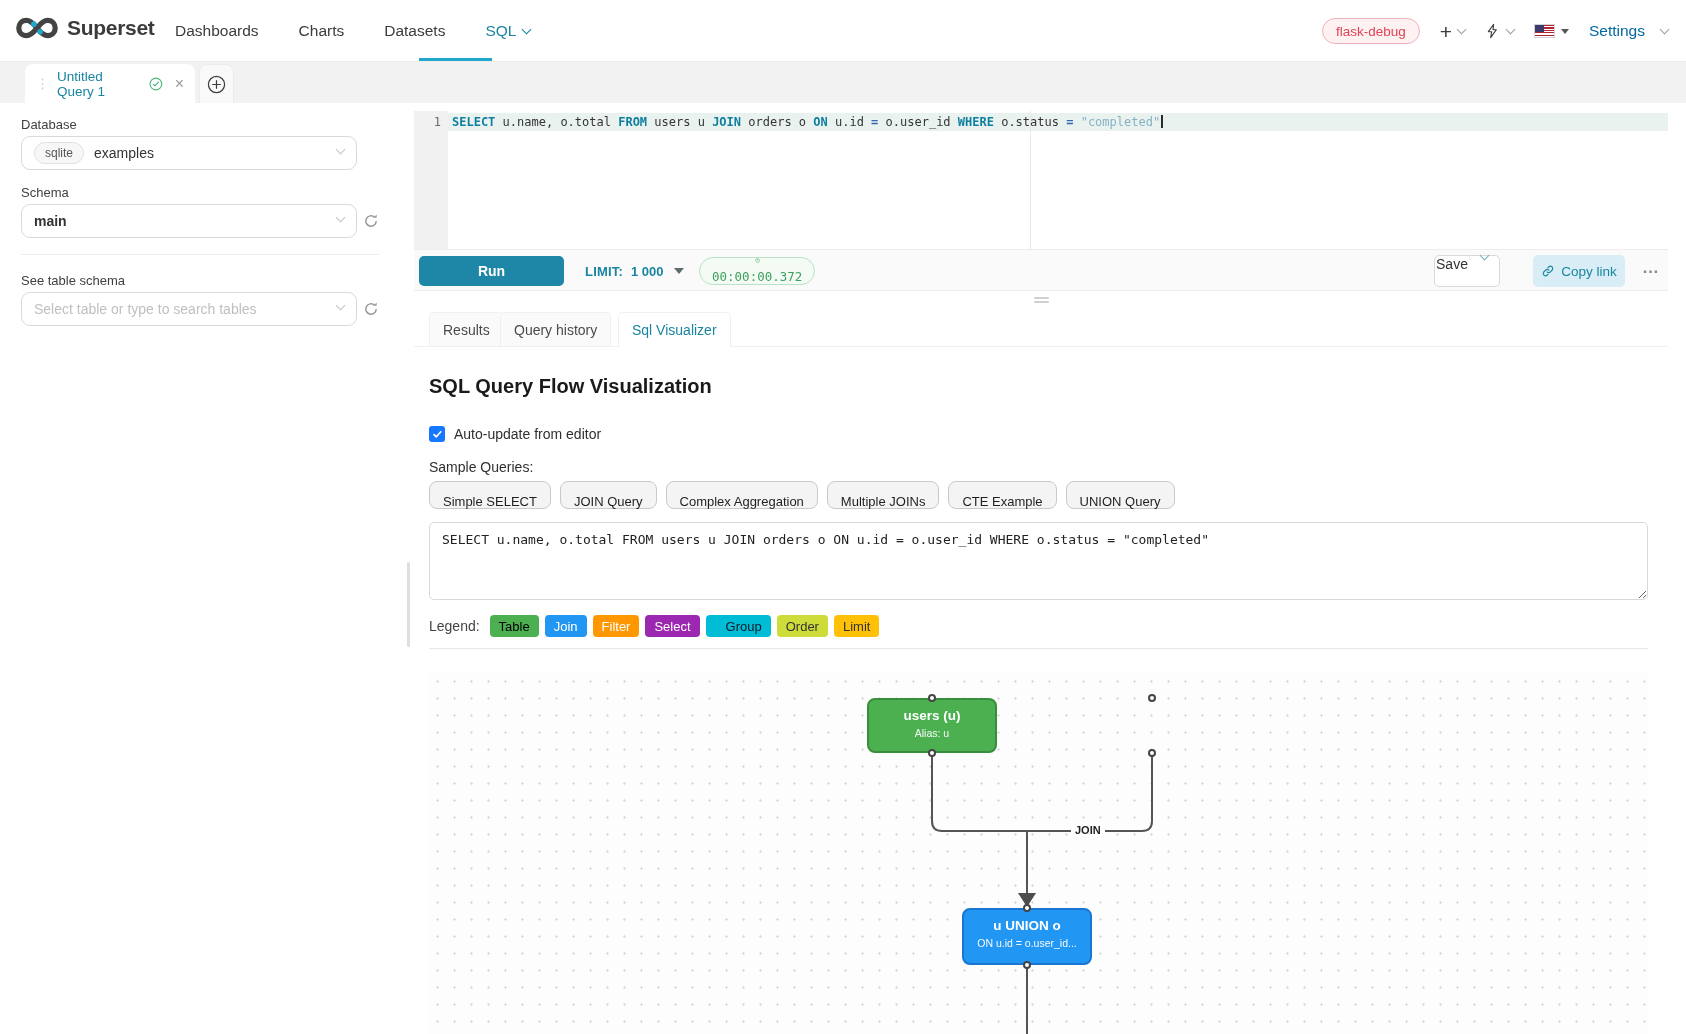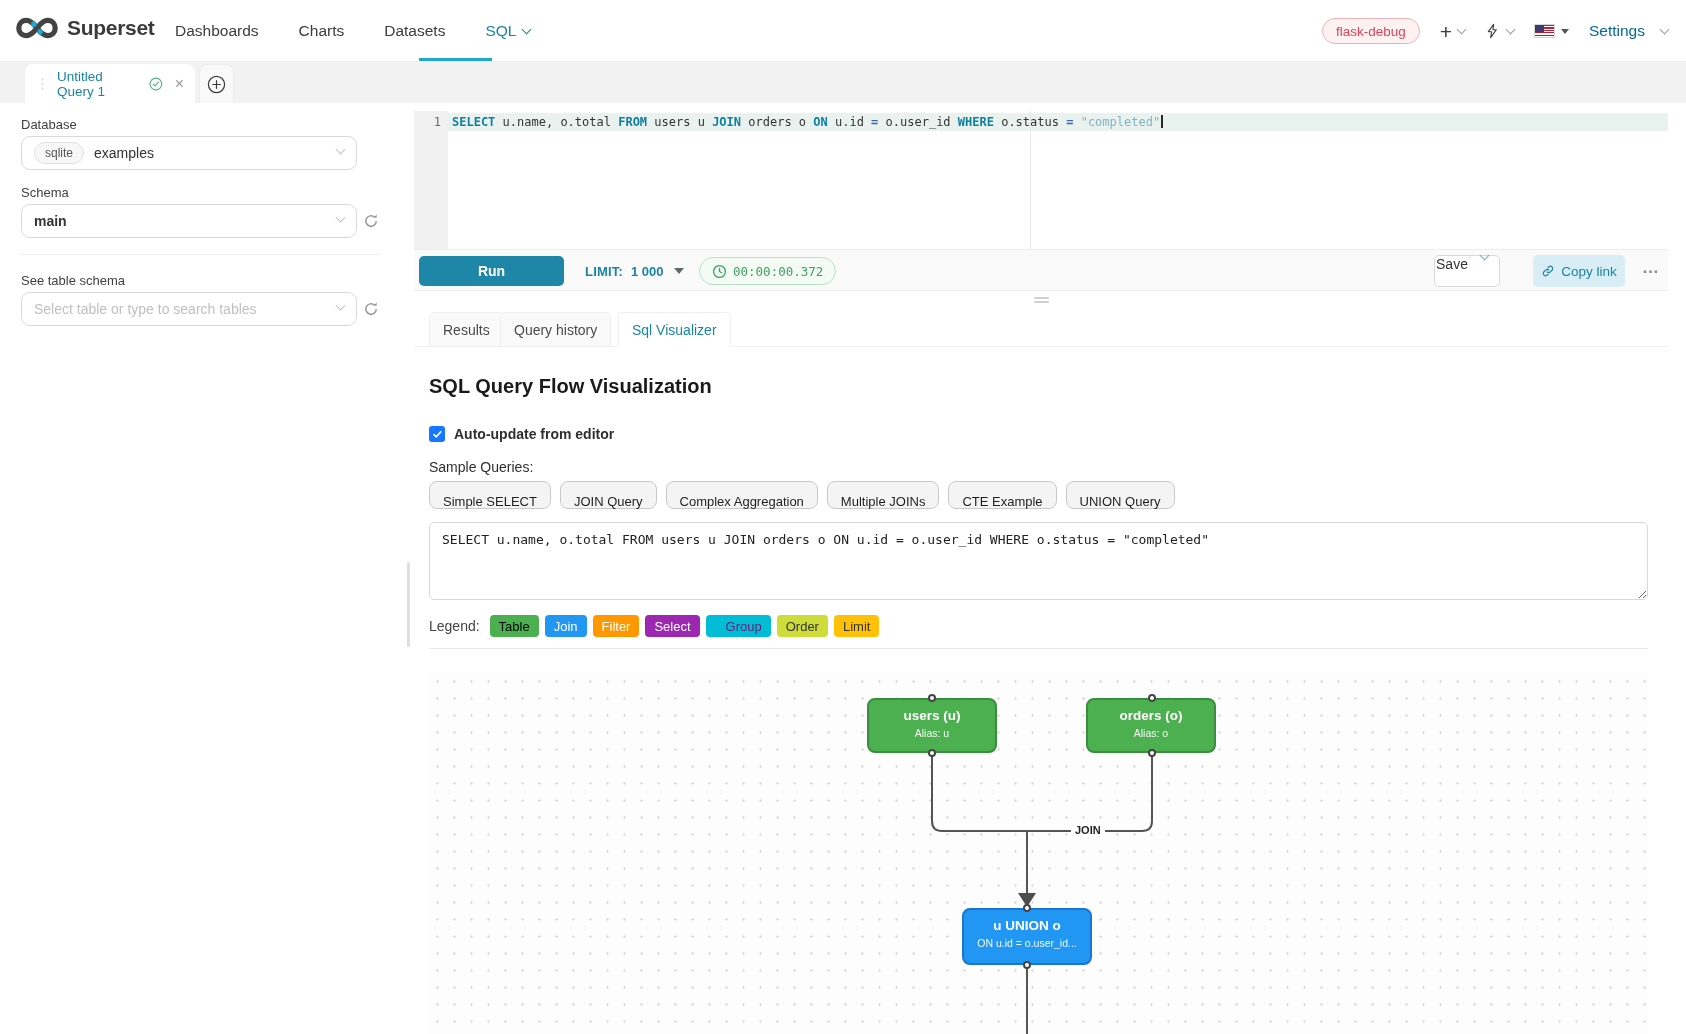--- a/index.html
+++ b/index.html
@@ -75,21 +75,21 @@
   .run-btn { position:absolute; left:5px; top:6px; width:145px; height:30px; background:#1e86a7; color:#fff;
              font-size:14px; font-weight:600; border:none; border-radius:5px; display:flex; align-items:center;
              justify-content:center; cursor:pointer; }
   .limit-group { position:absolute; left:171px; top:0; height:42px; display:flex; align-items:center; gap:8px;
                  cursor:pointer; }
   .limit-label { font-size:13px; color:#1985a0; font-weight:600; letter-spacing:0.2px; }
   .limit-value { font-size:13px; color:#1985a0; font-weight:600; }
   .limit-caret { width:0; height:0; border-left:5px solid transparent; border-right:5px solid transparent;
                  border-top:6px solid #5f6a6d; margin-left:2px; }
   .timer { position:absolute; left:285px; top:7px; height:28px; border:1px solid #b8e3c4; background:#f3fbf4;
-           border-radius:14px; display:flex; align-items:center; gap:6px; padding:0 12px; }
+           border-radius:14px; display:flex; align-items:center; gap:6px; padding:0 12px;flex-direction:column; }
   .timer-text { font-family:"DejaVu Sans Mono", monospace; font-size:12.5px; color:#3ea05e; }
   .save-split { position:absolute; left:1020px; top:5px; width:66px; height:32px; background:#fff;
                 border:1px solid #d9d9d9; border-radius:5px; display:flex; align-items:flex-start; cursor:pointer; }
   .save-main { flex:1; display:flex; align-items:center; justify-content:center; font-size:14px; color:#333; }
   .save-arrow { width:30px; border-left:1px solid #e3e3e3; display:flex; align-items:center; justify-content:center; }
   .copy-btn { position:absolute; left:1119px; top:5px; width:92px; height:32px; background:#d8edf5; border:none;
               border-radius:5px; color:#1985a0; font-size:13.5px; display:flex; align-items:center;
               justify-content:center; gap:6px; cursor:pointer; }
   .more-btn { position:absolute; left:1228px; top:8px; color:#8a8a8a; font-size:17px; font-weight:700;
               letter-spacing:1px; cursor:pointer; }
@@ -99,21 +99,21 @@
   
   .rtabs { position:absolute; left:414px; top:312px; width:1254px; height:35px; border-bottom:1px solid #f0f0f0; }
   .rtab { position:absolute; top:0; height:34px; padding:0 13px; display:flex; align-items:center;
           background:#fafafa; border:1px solid #f0f0f0; border-bottom:none; border-radius:5px 5px 0 0;
           font-size:14px; color:#4a4a4a; cursor:pointer; }
   .rtab.active { background:#fff; color:#1985a0; height:35px; }
 
   
   .viz { position:absolute; left:414px; top:347px; width:1254px; height:687px; background:#fff; }
   .viz-title { position:absolute; left:15px; top:28px; font-size:20px; font-weight:700; color:#1a1a1a; }
-  .auto-row { position:absolute; left:15px; top:79px; display:flex; align-items:center; gap:9px;font-weight:bold; }
+  .auto-row { position:absolute; left:15px; top:79px; display:flex; align-items:center; gap:9px; }
   .checkbox { width:16px; height:16px; background:#1677ff; border-radius:3px; display:flex; align-items:center;
               justify-content:center; cursor:pointer; }
   .auto-label { font-size:14px; color:#2f2f2f; }
   .samples-label { position:absolute; left:15px; top:112px; font-size:14px; color:#2f2f2f; }
   .sample-row { position:absolute; left:15px; top:134px; display:flex; gap:9px; }
   .sample-btn { height:28px; padding:12px 13px; background:#f4f4f4; border:1px solid #c9c9c9; border-radius:8px;
                 font-size:13px; color:#1f1f1f; font-family:"Liberation Sans", sans-serif; cursor:pointer; }
   .sql-box { position:absolute; left:15px; top:175px; width:1219px; height:78px; border:1px solid #d9d9d9;
              border-radius:5px; padding:9px 12px; font-family:"DejaVu Sans Mono", monospace; font-size:13px;
              color:#222; resize:both; }
@@ -308,44 +308,40 @@
     </div>
 
     <textarea class="sql-box" spellcheck="false" style="">SELECT u.name, o.total FROM users u JOIN orders o ON u.id = o.user_id WHERE o.status = "completed"</textarea>
 
     <div class="legend-row">
       <span class="legend-label">Legend:</span>
       <span class="badge" style="background-color: rgb(76, 175, 80); color: #000000;">Table</span>
       <span class="badge" style="background-color: rgb(33, 150, 243); color: rgb(255, 255, 255);">Join</span>
       <span class="badge" style="background-color: rgb(255, 152, 0); color: rgb(255, 255, 255);">Filter</span>
       <span class="badge" style="background-color: rgb(156, 39, 176); color: rgb(255, 255, 255);">Select</span>
-      <span class="badge" style="background-color: rgb(0, 188, 212); color: #701a75; padding-left: 20px;">Group</span>
+      <span class="badge" style="background-color: rgb(0, 188, 212); color: #0f172a; padding-left: 20px;">Group</span>
       <span class="badge" style="background-color: rgb(205, 220, 57); color: rgb(51, 51, 51);">Order</span>
       <span class="badge" style="background-color: rgb(255, 193, 7); color: rgb(51, 51, 51);">Limit</span>
     </div>
 
     <div class="viz-hr"></div>
 
     <div class="canvas">
       <svg class="edges" width="1219" height="361">
         <path d="M503 80 L503 148 Q503 158 513 158 L598 158" fill="none" stroke="#555" stroke-width="2"></path>
         <path d="M723 80 L723 148 Q723 158 713 158 L598 158" fill="none" stroke="#555" stroke-width="2"></path>
         <path d="M598 158 L598 220" fill="none" stroke="#555" stroke-width="2"></path>
         <polygon points="589,220 607,220 598,234" fill="#4d4d4d"></polygon>
         <path d="M598 292 L598 361" fill="none" stroke="#555" stroke-width="2"></path>
       </svg>
 
       <div class="fnode" style="left: 438px; top: 25px; height: 55px; background-color: rgb(76, 175, 80); border: 2px solid rgb(56, 142, 60);">
         <div class="fnode-title">users (u)</div>
         <div class="fnode-sub">Alias: u</div>
       </div>
-      <div class="fnode" style="left: 657px; top: 25px; height: 55px; background-color: rgb(76, 175, 80); border: 2px solid rgb(56, 142, 60);">
-        <div class="fnode-title">orders (o)</div>
-        <div class="fnode-sub">Alias: o</div>
-      </div>
       <div class="fnode" style="left: 533px; top: 235px; height: 57px; background-color: rgb(33, 150, 243); border: 2px solid rgb(25, 118, 210);">
         <div class="fnode-title">u UNION o</div>
         <div class="fnode-sub">ON u.id = o.user_id...</div>
       </div>
 
       <span class="handle" style="left:499px; top:21px;"></span>
       <span class="handle" style="left:499px; top:76px;"></span>
       <span class="handle" style="left:719px; top:21px;"></span>
       <span class="handle" style="left:719px; top:76px;"></span>
       <span class="handle" style="left:594px; top:231px;"></span>

